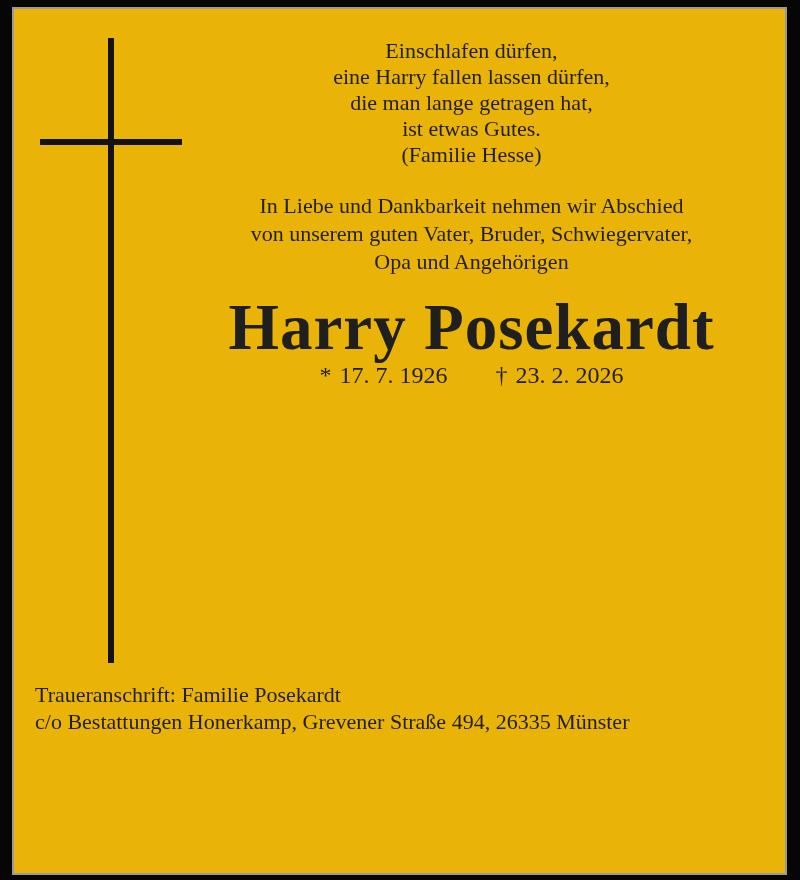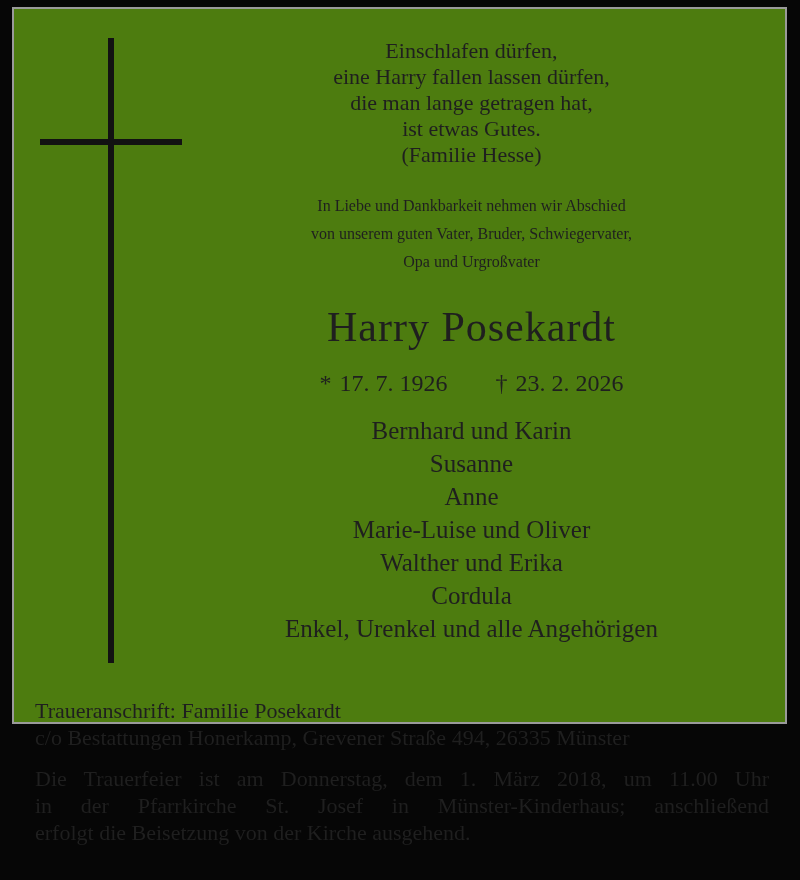--- a/index.html
+++ b/index.html
@@ -18,22 +18,22 @@
     position: relative;
     width: 800px;
     height: 880px;
     background: #060606;
   }
   .paper {
     position: absolute;
     left: 12px;
     top: 7px;
     width: 775px;
-    height: 717px;
-    background: #4d7c0f;
+    height: 868px;
+    background: #eab308;
     border: 2px solid #9a9a9a;
     box-sizing: border-box;
   }
   
   .cross { position: absolute; left: 0; top: 0; }
   .cross-v {
     position: absolute;
     left: 94px;
     top: 29px;
     width: 6px;
@@ -56,51 +56,51 @@
     top: 29px;
     text-align: center;
   }
   .line { white-space: nowrap; }
   .poem {
     font-size: 22px;
     line-height: 26px;
   }
   .intro {
     margin-top: 24px;
-    font-size: 16px;
+    font-size: 22px;
     line-height: 28px;
   }
   .name {
     margin: 18px 0 0 0;
-    font-size: 42px;
+    font-size: 65px;
     line-height: 66px;
-    font-weight: normal;
+    font-weight: bold;
     letter-spacing: 1px;
     white-space: nowrap;
   }
   .dates {
-    margin-top: 8px;
+    margin-top: 0;
     font-size: 24px;
     line-height: 30px;
     display: flex;
     justify-content: center;
     gap: 48px;
   }
   .date-sym { margin-right: 8px; }
   .mourners {
     margin-top: 16px;
     font-size: 25px;
     line-height: 33px;
   }
   
   .footer {
     position: absolute;
     left: 21px;
     right: 16px;
-    top: 688px;
+    top: 672px;
     text-align: left;
   }
   .address {
     font-size: 22px;
     line-height: 27px;
   }
   .ceremony {
     margin-top: 14px;
     font-size: 22px;
     line-height: 27px;
@@ -127,51 +127,37 @@
         <div class="line">Einschlafen dürfen,</div>
         <div class="line">eine Harry fallen lassen dürfen,</div>
         <div class="line">die man lange getragen hat,</div>
         <div class="line">ist etwas Gutes.</div>
         <div class="line">(Familie Hesse)</div>
       </div>
 
       <div class="intro">
         <div class="line">In Liebe und Dankbarkeit nehmen wir Abschied</div>
         <div class="line">von unserem guten Vater, Bruder, Schwiegervater,</div>
-        <div class="line">Opa und Urgroßvater</div>
+        <div class="line">Opa und Angehörigen</div>
       </div>
 
       <h1 class="name">Harry Posekardt</h1>
 
       <div class="dates">
         <span class="date"><span class="date-sym">*</span><span>17. 7. 1926</span></span>
         <span class="date"><span class="date-sym">†</span><span>23. 2. 2026</span></span>
       </div>
 
-      <div class="mourners">
-        <div class="line">Bernhard und Karin</div>
-        <div class="line">Susanne</div>
-        <div class="line">Anne</div>
-        <div class="line">Marie-Luise und Oliver</div>
-        <div class="line">Walther und Erika</div>
-        <div class="line">Cordula</div>
-        <div class="line">Enkel, Urenkel und alle Angehörigen</div>
-      </div>
 
     </div>
 
     <div class="footer">
 
       <div class="address">
         <div class="line">Traueranschrift: Familie Posekardt</div>
         <div class="line">c/o Bestattungen Honerkamp, Grevener Straße 494, 26335 Münster</div>
       </div>
 
-      <div class="ceremony">
-        <div class="jline">Die Trauerfeier ist am Donnerstag, dem 1. März 2018, um 11.00 Uhr</div>
-        <div class="jline">in der Pfarrkirche St. Josef in Münster-Kinderhaus; anschließend</div>
-        <div class="line">erfolgt die Beisetzung von der Kirche ausgehend.</div>
-      </div>
 
     </div>
 
   </div>
 </div>
 
 </body></html>

